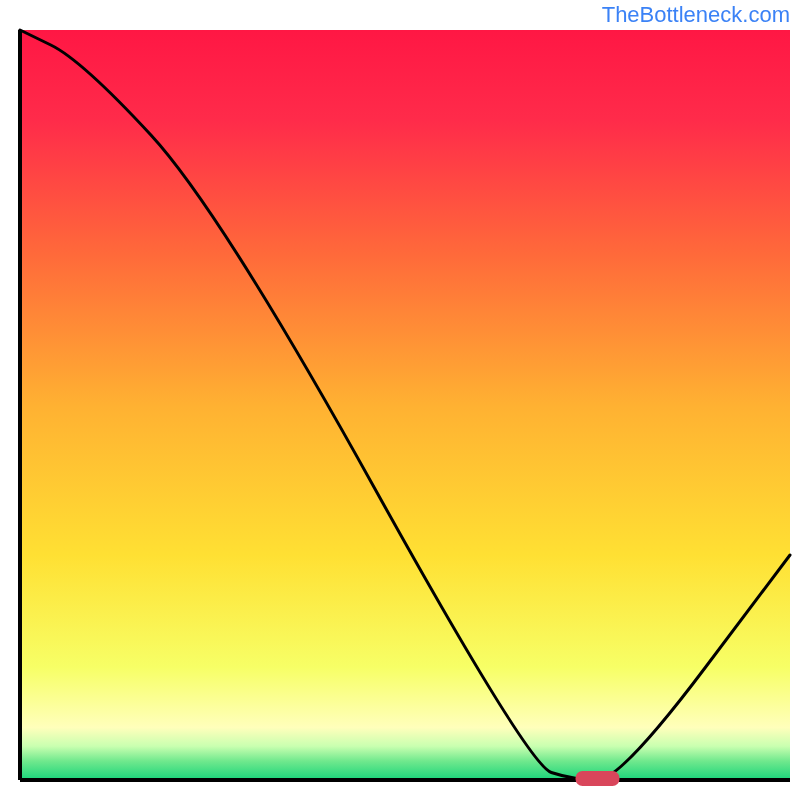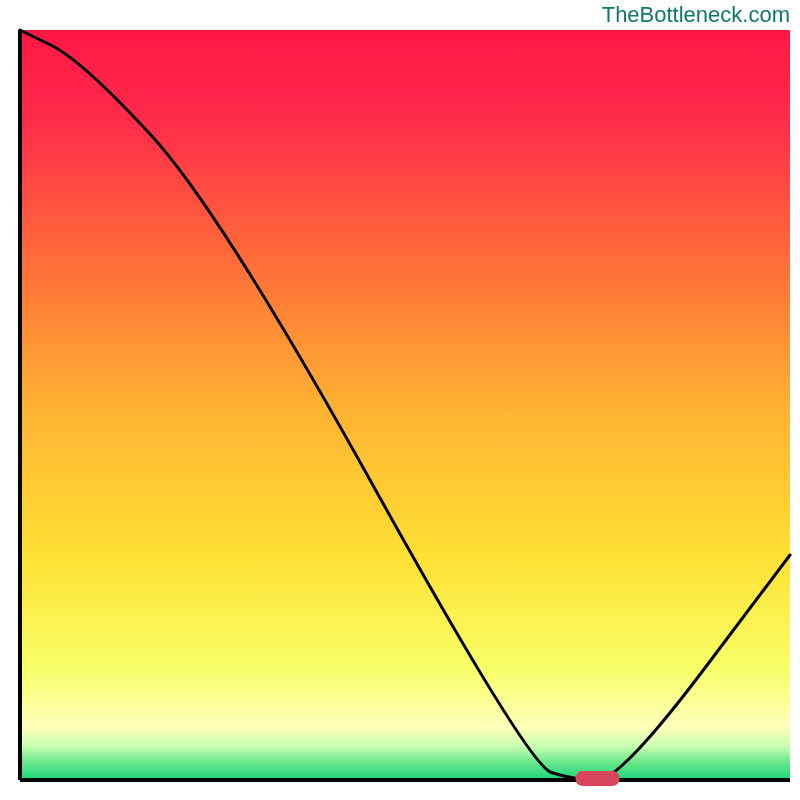--- a/index.html
+++ b/index.html
@@ -13,21 +13,21 @@
   .chart-wrap {
     position: relative;
     width: 800px;
     height: 800px;
     background: #fff;
   }
   .attribution {
     position: absolute;
     top: 2px;
     right: 10px;
-    color: #0f766e;
+    color: #3b82f6;
     font-size: 22px;
     font-weight: 500;
   }
   svg {
     display: block;
   }
 </style>
 </head>
 <body>
 

